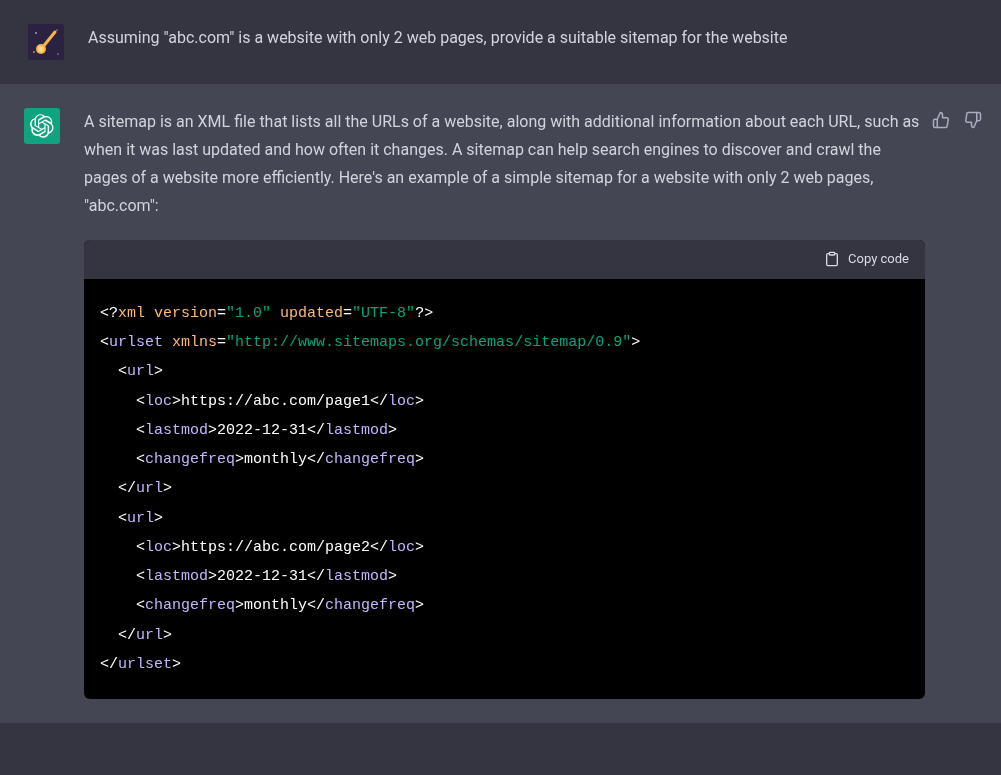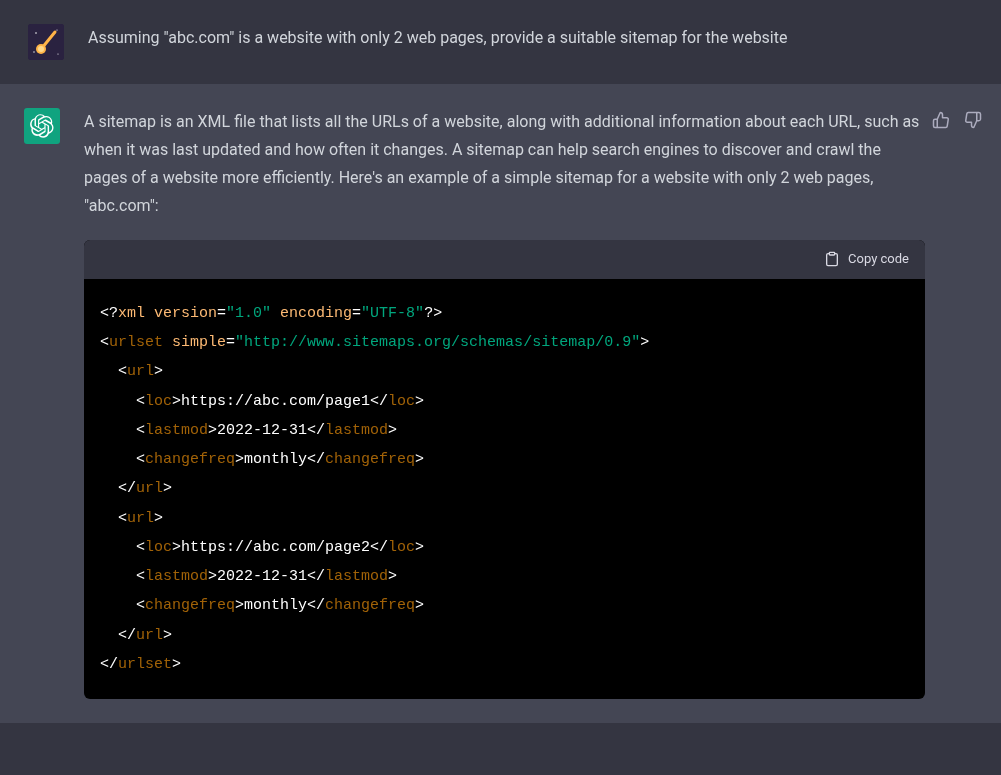--- a/index.html
+++ b/index.html
@@ -93,21 +93,21 @@
       padding: 20px 16px;
       font-family: "Consolas", "Monaco", "Courier New", monospace;
       font-size: 15px;
       line-height: 1.95;
       white-space: pre;
       overflow-x: auto;
     }
     .tok-white { color: #ffffff; }
     .tok-teal { color: #fdba74; }
     .tok-green { color: #00a67d; }
-    .tok-red { color: #a16207; }
+    .tok-red { color: #c4b5fd; }
   </style>
 </head>
 <body>
 
 <div class="message-row user-row">
   <div class="avatar user-avatar">
     <svg width="36" height="36" viewBox="0 0 36 36">
       <rect width="36" height="36" fill="#2a2240"></rect>
       <circle cx="8" cy="9" r="0.8" fill="#fff"></circle>
       <circle cx="29" cy="6" r="0.6" fill="#fff"></circle>
@@ -147,22 +147,22 @@
     <div class="code-block">
       <div class="code-header">
         <div class="copy-button">
           <svg width="16" height="16" viewBox="0 0 24 24" fill="none" stroke="currentColor" stroke-width="2" stroke-linecap="round" stroke-linejoin="round">
             <path d="M16 4h2a2 2 0 0 1 2 2v14a2 2 0 0 1-2 2H6a2 2 0 0 1-2-2V6a2 2 0 0 1 2-2h2"></path>
             <rect x="8" y="2" width="8" height="4" rx="1" ry="1"></rect>
           </svg>
           <span>Copy code</span>
         </div>
       </div>
-      <div class="code-content"><span class="tok-white">&lt;?</span><span class="tok-teal">xml version</span><span class="tok-white">=</span><span class="tok-green">"1.0"</span><span class="tok-teal"> encoding</span><span class="tok-white">=</span><span class="tok-green">"UTF-8"</span><span class="tok-white">?&gt;</span>
-<span class="tok-white">&lt;</span><span class="tok-red">urlset</span><span class="tok-white"> </span><span class="tok-teal">simple</span><span class="tok-white">=</span><span class="tok-green">"http://www.sitemaps.org/schemas/sitemap/0.9"</span><span class="tok-white">&gt;</span>
+      <div class="code-content"><span class="tok-white">&lt;?</span><span class="tok-teal">xml version</span><span class="tok-white">=</span><span class="tok-green">"1.0"</span><span class="tok-teal"> updated</span><span class="tok-white">=</span><span class="tok-green">"UTF-8"</span><span class="tok-white">?&gt;</span>
+<span class="tok-white">&lt;</span><span class="tok-red">urlset</span><span class="tok-white"> </span><span class="tok-teal">xmlns</span><span class="tok-white">=</span><span class="tok-green">"http://www.sitemaps.org/schemas/sitemap/0.9"</span><span class="tok-white">&gt;</span>
 <span class="tok-white">  &lt;</span><span class="tok-red">url</span><span class="tok-white">&gt;</span>
 <span class="tok-white">    &lt;</span><span class="tok-red">loc</span><span class="tok-white">&gt;https://abc.com/page1&lt;/</span><span class="tok-red">loc</span><span class="tok-white">&gt;</span>
 <span class="tok-white">    &lt;</span><span class="tok-red">lastmod</span><span class="tok-white">&gt;2022-12-31&lt;/</span><span class="tok-red">lastmod</span><span class="tok-white">&gt;</span>
 <span class="tok-white">    &lt;</span><span class="tok-red">changefreq</span><span class="tok-white">&gt;monthly&lt;/</span><span class="tok-red">changefreq</span><span class="tok-white">&gt;</span>
 <span class="tok-white">  &lt;/</span><span class="tok-red">url</span><span class="tok-white">&gt;</span>
 <span class="tok-white">  &lt;</span><span class="tok-red">url</span><span class="tok-white">&gt;</span>
 <span class="tok-white">    &lt;</span><span class="tok-red">loc</span><span class="tok-white">&gt;https://abc.com/page2&lt;/</span><span class="tok-red">loc</span><span class="tok-white">&gt;</span>
 <span class="tok-white">    &lt;</span><span class="tok-red">lastmod</span><span class="tok-white">&gt;2022-12-31&lt;/</span><span class="tok-red">lastmod</span><span class="tok-white">&gt;</span>
 <span class="tok-white">    &lt;</span><span class="tok-red">changefreq</span><span class="tok-white">&gt;monthly&lt;/</span><span class="tok-red">changefreq</span><span class="tok-white">&gt;</span>
 <span class="tok-white">  &lt;/</span><span class="tok-red">url</span><span class="tok-white">&gt;</span>

